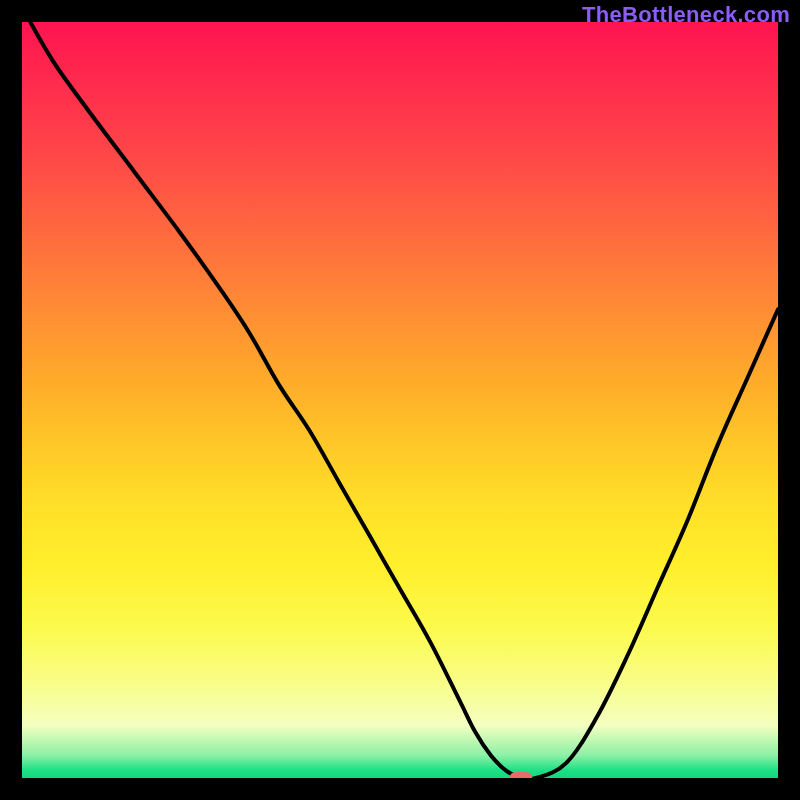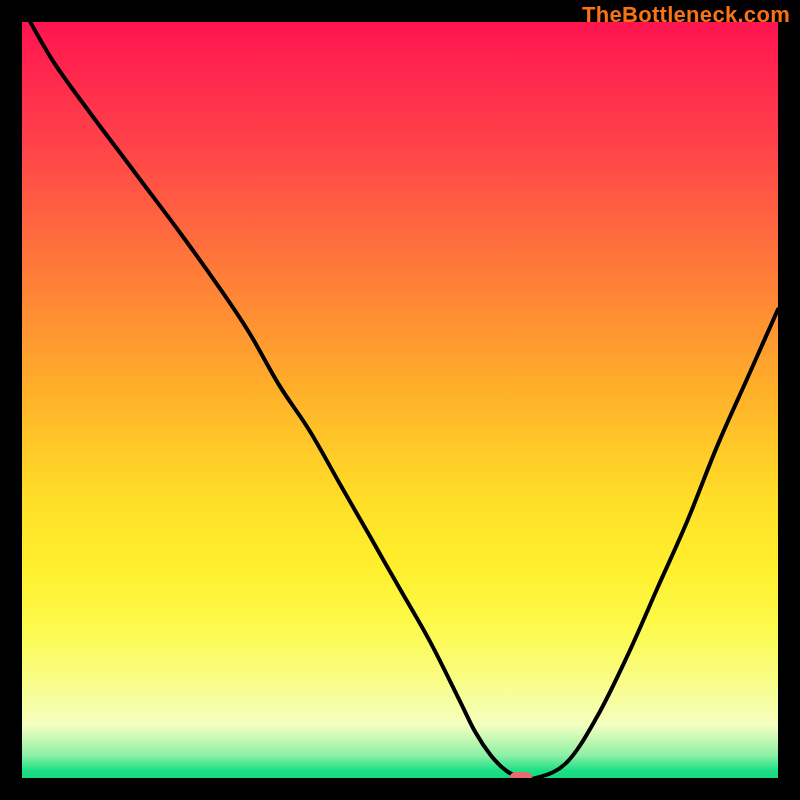--- a/index.html
+++ b/index.html
@@ -42,21 +42,21 @@
       #17d880 100%
     );
   }
   .watermark {
     position: absolute;
     top: 2px;
     right: 10px;
     font-family: Arial, Helvetica, sans-serif;
     font-size: 22px;
     font-weight: 600;
-    color: #f97316;
+    color: #8b5cf6;
     user-select: none;
     letter-spacing: 0.3px;
     text-align: center;
   }
   svg.curve {
     position: absolute;
     left: 0;
     top: 0;
     width: 756px;
     height: 756px;

